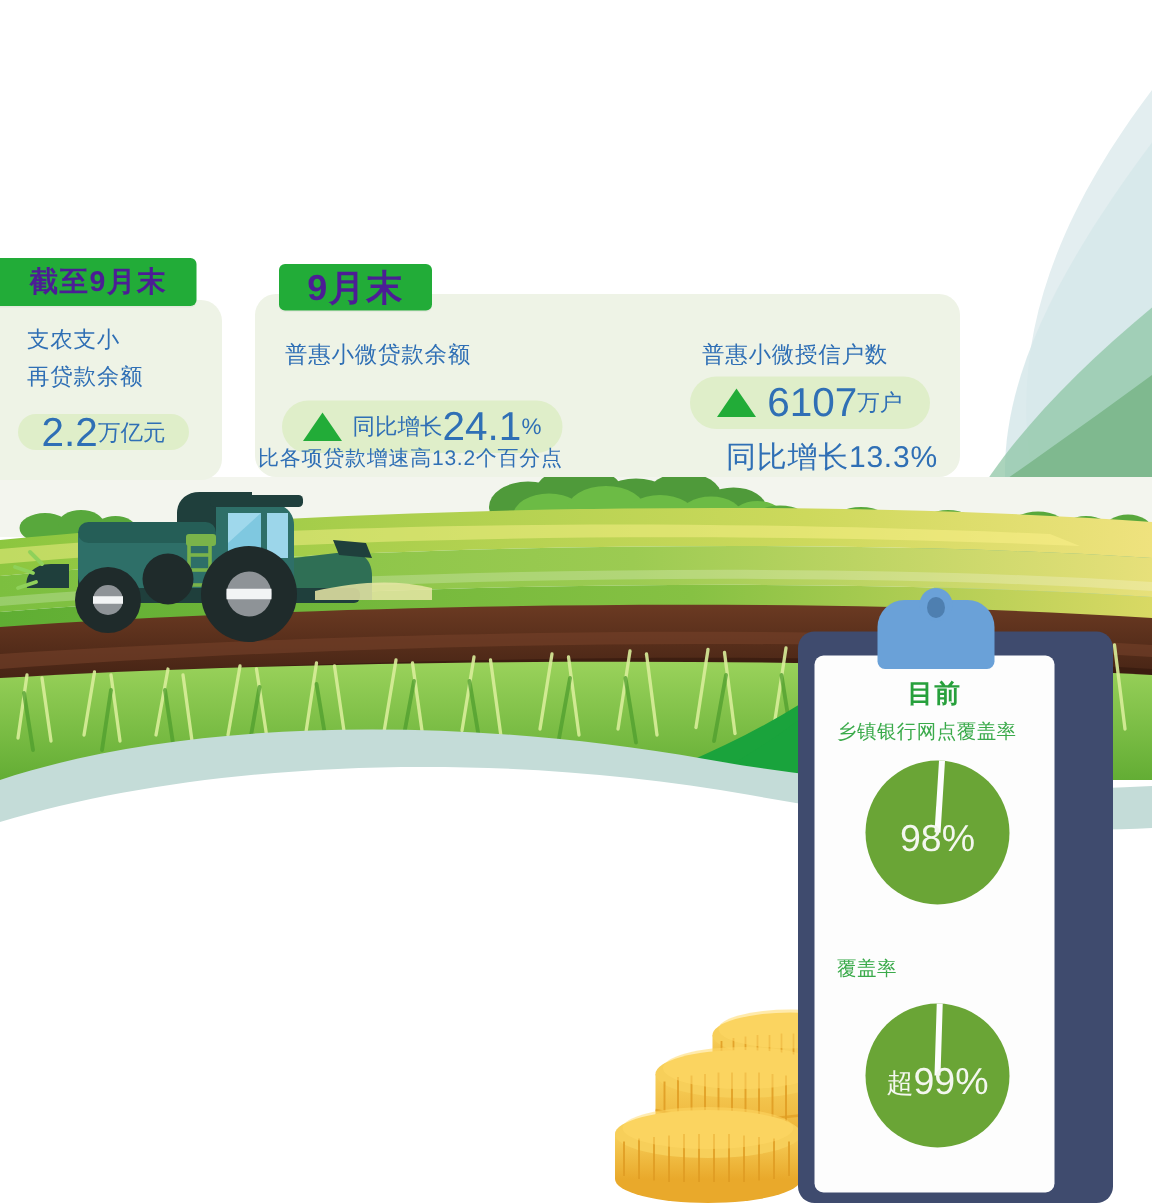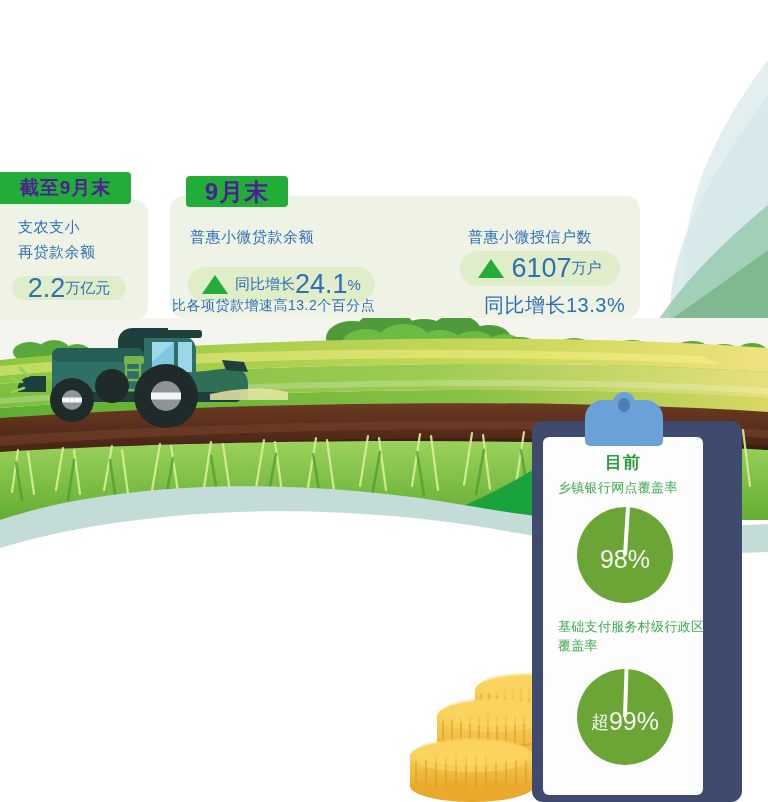--- a/index.html
+++ b/index.html
@@ -371,21 +371,20 @@
 
     <div class="cb-title" style="top:30px;">目前</div>
 
     <div class="cb-sub" style="top:57px;">乡镇银行网点覆盖率</div>
 
     <div class="pie" style="left:45px;top:86px;width:96px;height:96px;">
       <div class="slice" style="transform:rotate(3.6deg);"></div>
       <div class="lbl">98%</div>
     </div>
 
-    <div class="cb-sub" style="top:196px;">基础支付服务村级行政区</div>
     <div class="cb-sub" style="top:215px;">覆盖率</div>
 
     <div class="pie" style="left:45px;top:248px;width:96px;height:96px;">
       <div class="slice" style="transform:rotate(1.8deg);"></div>
       <div class="lbl">
         <span class="pre">超</span>
           <span>99%</span>
       </div>
     </div>
   </div>

